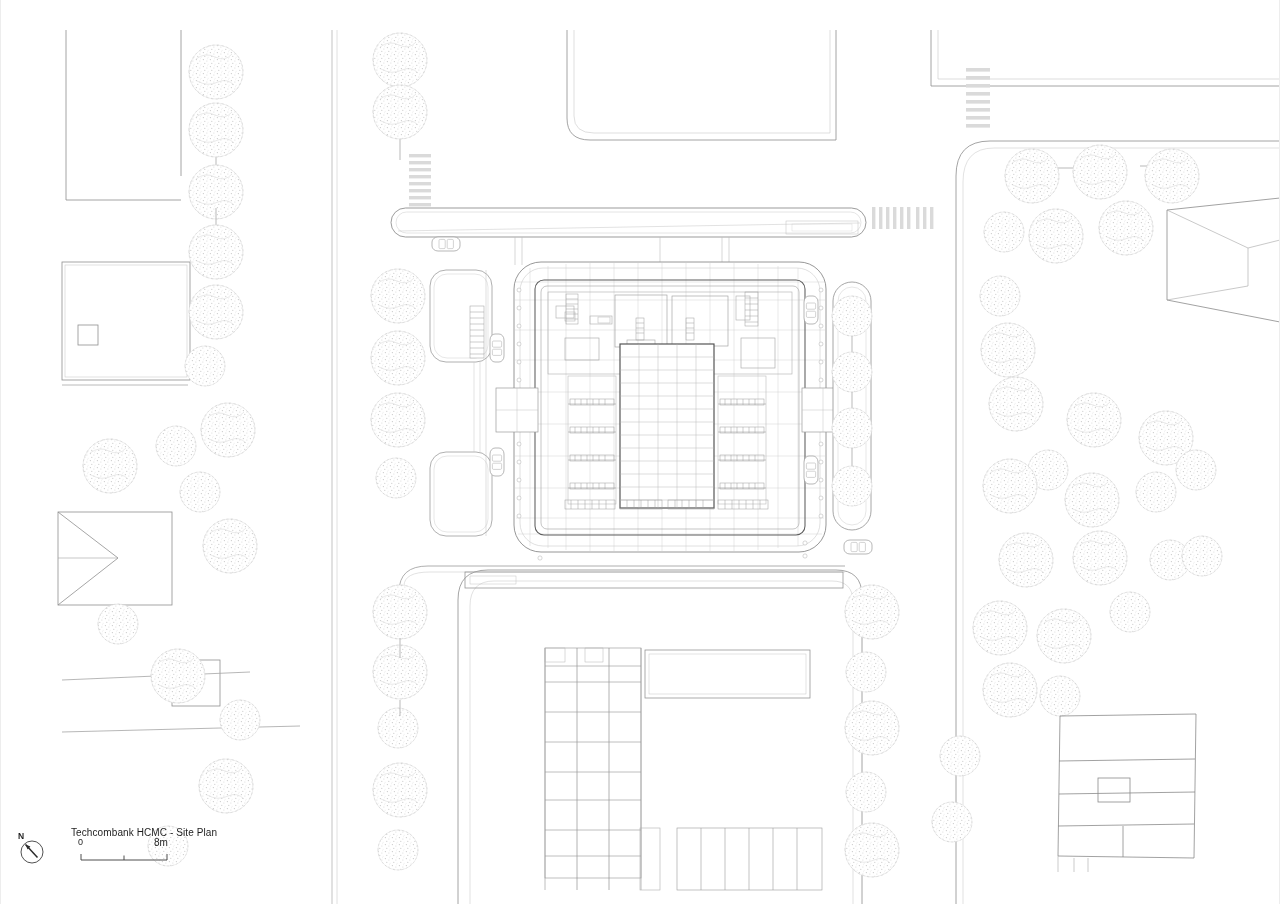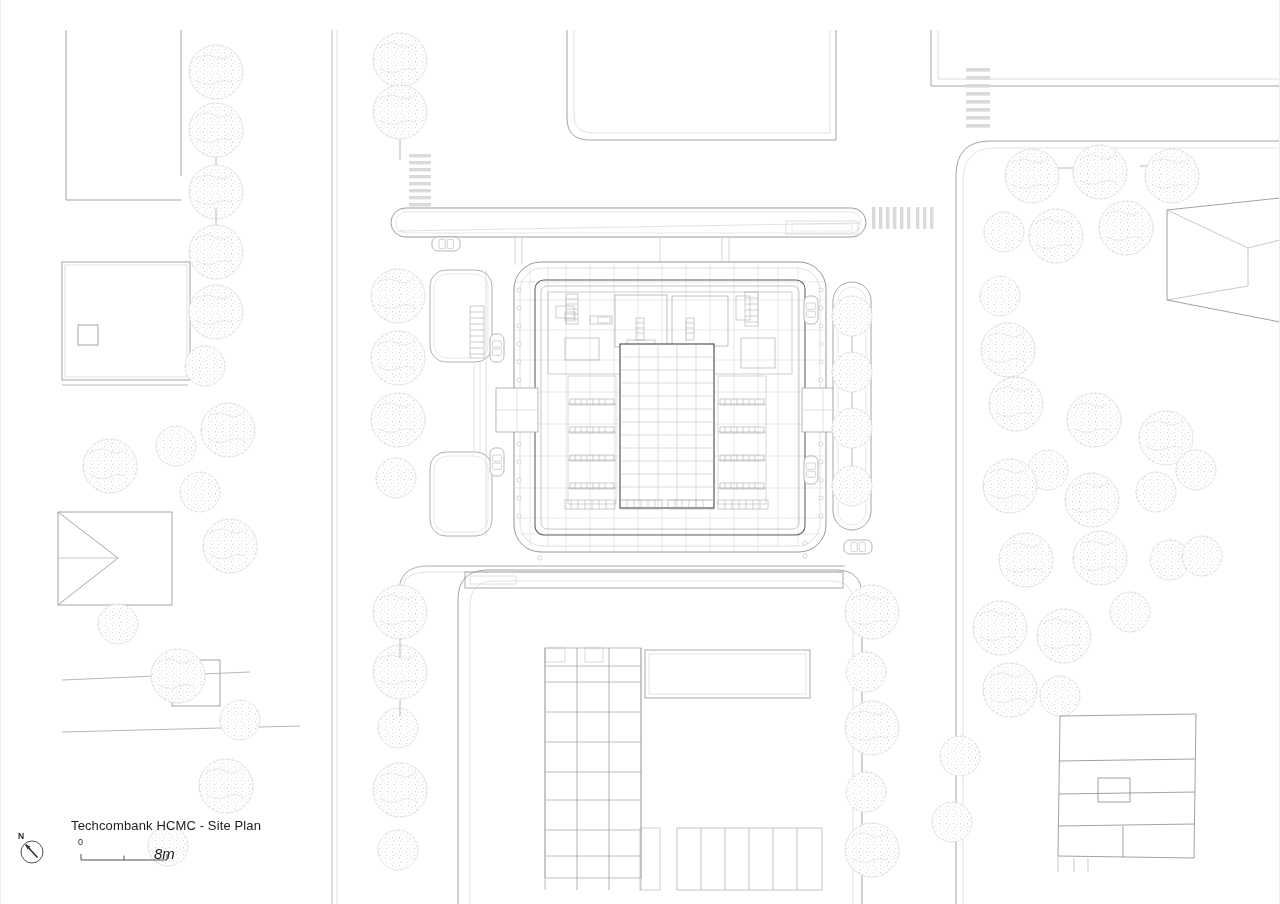--- a/index.html
+++ b/index.html
@@ -10,31 +10,30 @@
     color:#2b2b2b;
   }
   #sheet{position:relative;width:1280px;height:904px;background:#fff;}
   #plan{position:absolute;left:0;top:0;width:1280px;height:904px;}
 
   
   #titleblock{
     position:absolute;left:62px;top:815px;width:240px;height:58px;
   }
   #title-text{
-    position:absolute;left:9px;top:3px;
-    font-size:13px;letter-spacing:.01em;white-space:nowrap;color:#1d1d1d;
+    position:absolute;left:9px;top:12px;
+    font-size:10px;letter-spacing:.01em;white-space:nowrap;color:#1d1d1d;
   }
   #scalebar{position:absolute;left:9px;top:22px;width:101px;height:28px;}
   #scale-zero{
     position:absolute;left:7px;top:0px;font-size:9px;color:#1d1d1d;
   }
   #scale-max{
-    position:absolute;left:83px;top:8px;font-size:15px;color:#1d1d1d;
+    position:absolute;left:83px;top:0px;font-size:10px;color:#1d1d1d;
     white-space:nowrap;
-    font-style:italic;
   }
   #northmark{position:absolute;left:10px;top:830px;width:44px;height:38px;}
   #north-letter{
     position:absolute;left:8px;top:1px;font-size:8.5px;font-weight:bold;color:#1d1d1d;
   }
 </style>
 </head>
 <body>
 
 <div id="sheet">

